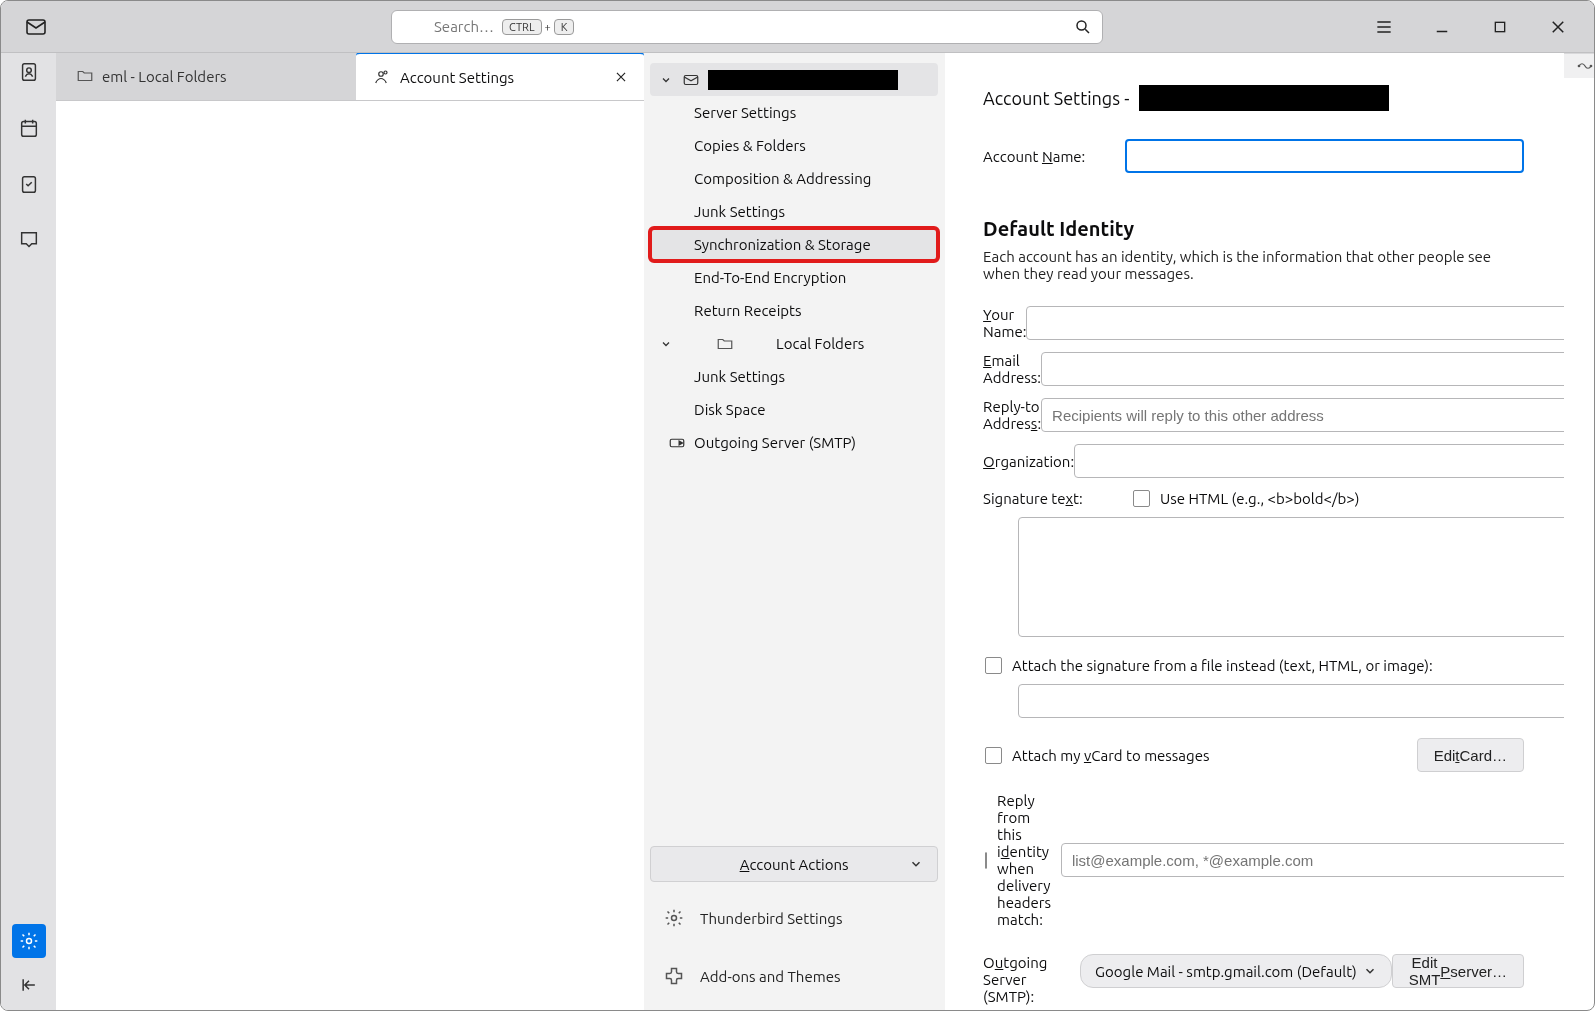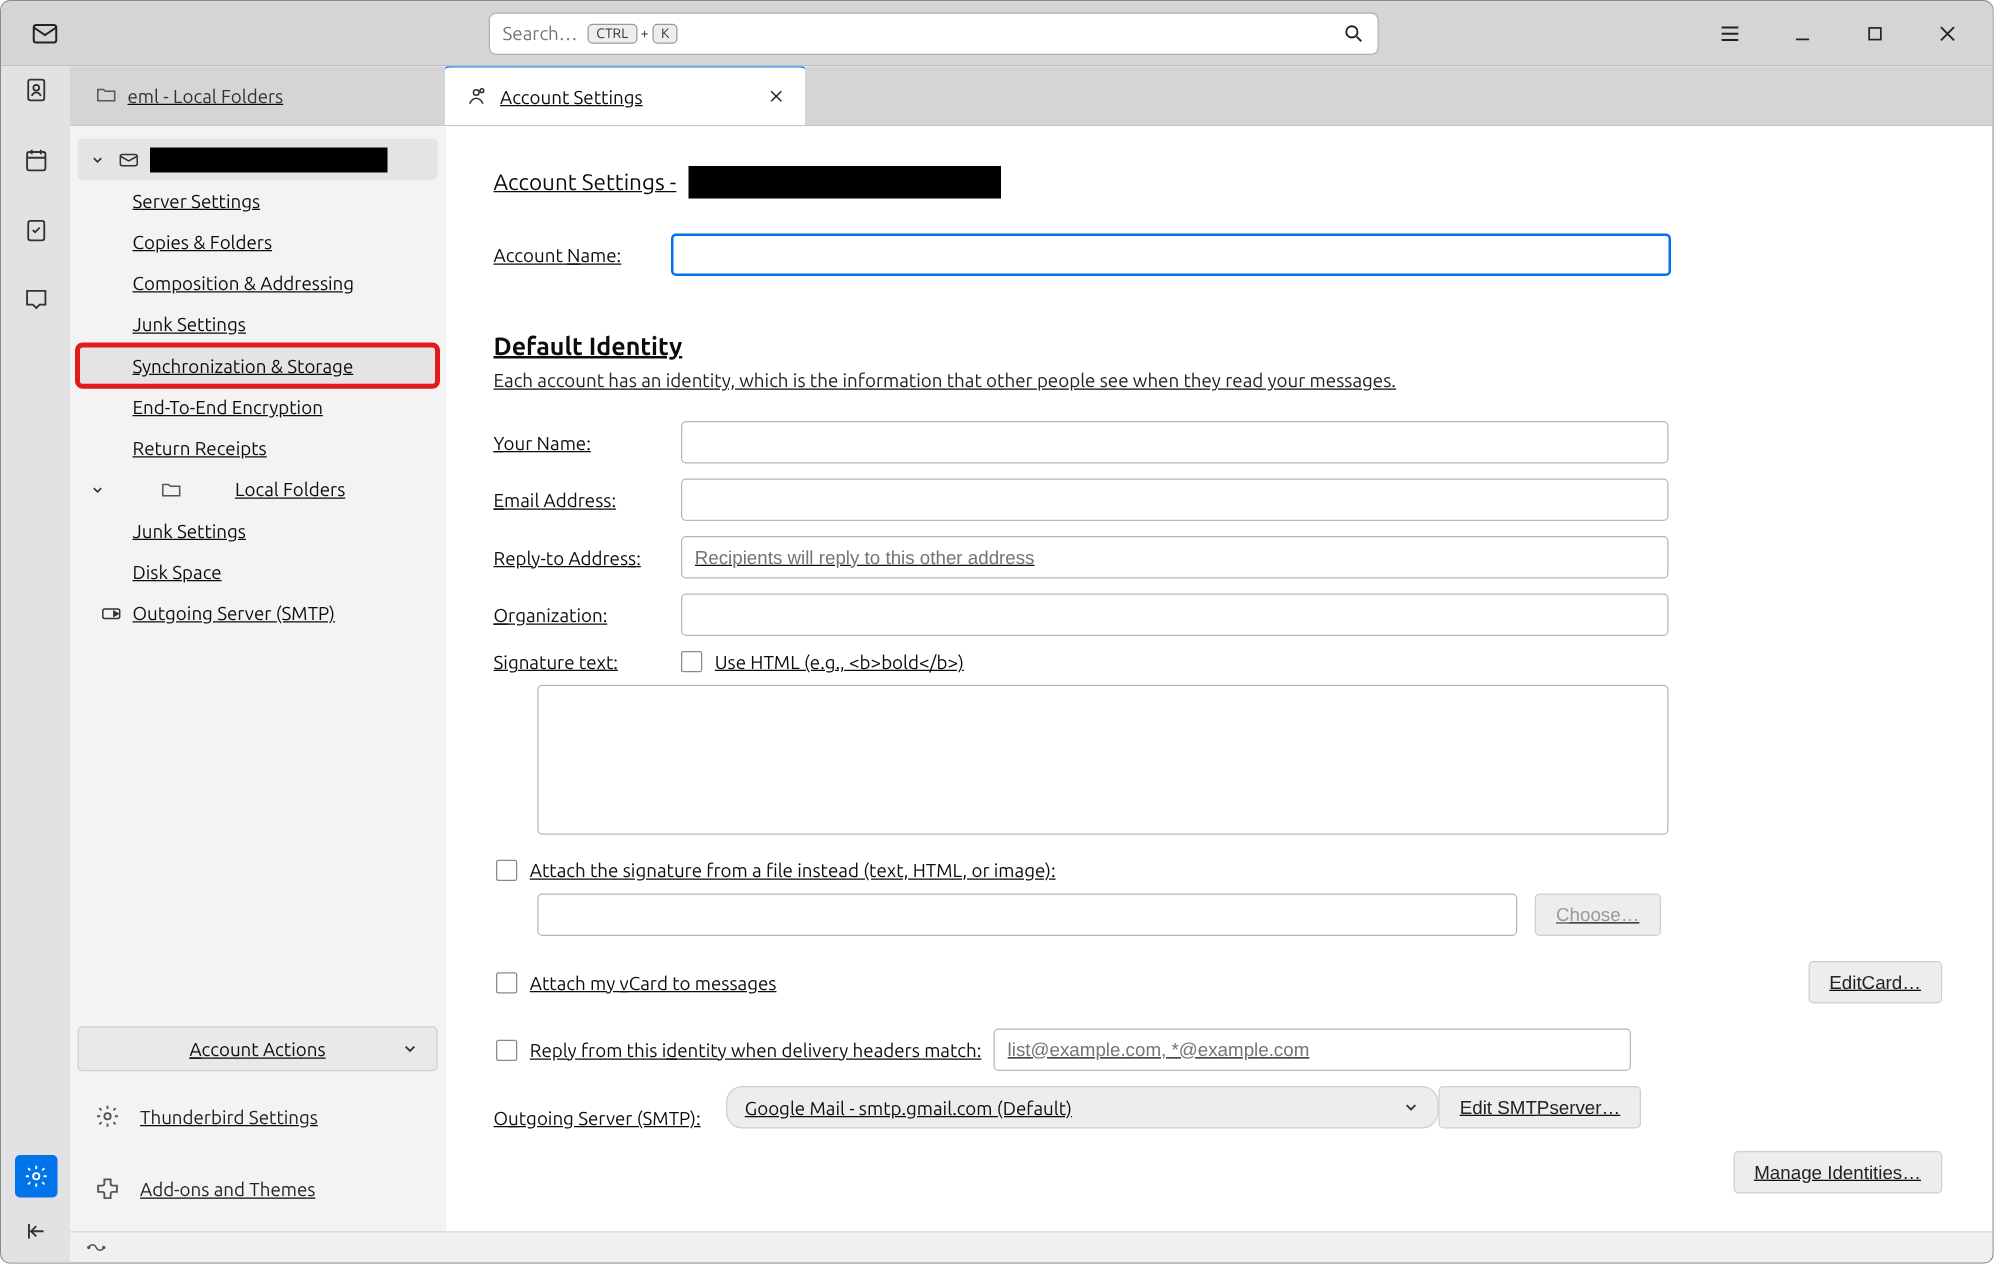--- a/index.html
+++ b/index.html
@@ -3,35 +3,35 @@
 <meta charset="utf-8">
 <style>
 * { box-sizing: border-box; margin: 0; padding: 0; }
 html, body { width: 1595px; height: 1011px; font-family: "Segoe UI", Ubuntu, sans-serif; font-size: 15px; color: #0c0c0d; overflow: hidden; background: #fff; }
 
 .frame { width: 1595px; height: 1011px; background: #fff; border: 1px solid #8a8a8a; border-radius: 8px; overflow: hidden; display: flex; flex-direction: column; }
 
 .titlebar { height: 52px; background: #d5d5d7; display: flex; align-items: center; padding: 0 10px; border-bottom: 1px solid #c0c0c2; }
 .titlebar-left { width: 50px; display:flex; justify-content:center; }
 .searchbar { margin-left: 330px; width: 712px; height: 34px; background: #fff; border: 1px solid #b0b0b2; border-radius: 6px; display: flex; align-items: center; padding: 0 10px; color: #777; }
-.searchbar .placeholder { flex: 0 0 auto; margin-right: 8px; }
+.searchbar .placeholder { flex: 0 0 auto; margin-right: 8px; margin-left: 32px; }
 .kbd { display:inline-block; border:1px solid #9a9a9a; border-radius:4px; padding:1px 6px; font-size:11px; background:#eee; color:#333; }
 .kbd.plus { border:none; background:none; padding:0 3px; }
 .searchbar-spacer { flex:1; }
 .winctrls { margin-left: auto; display: flex; gap: 34px; padding-right: 14px; }
 .winctrl { width: 24px; height: 24px; display:flex; align-items:center; justify-content:center; color:#333; }
 
 .body { flex:1; display:flex; overflow:hidden; }
 
 .iconrail { width: 55px; background: #e2e2e4; display:flex; flex-direction:column; align-items:center; padding-top:6px; gap:30px; }
 .iconrail .icon { width:26px; height:26px; display:flex; align-items:center; justify-content:center; color:#3a3a3c; }
 .iconrail-bottom { margin-top:auto; margin-bottom:12px; display:flex; flex-direction:column; align-items:center; gap:14px; }
 .iconrail .gear-active { background:#0074e8; color:#fff; width:34px; height:34px; border-radius:4px; }
 
-.main { flex:1; display:flex; flex-direction:column; overflow:hidden;text-decoration:underline; }
+.main { flex:1; display:flex; flex-direction:row; overflow:hidden; }
 
 .tabstrip { height: 48px; background: #d5d5d7; display:flex; align-items:flex-end; padding-left:0; border-bottom:1px solid #c8c8ca; }
 .tab-inactive { height:48px; display:flex; align-items:center; gap:8px; padding:0 20px 0 20px; color:#333; width: 300px; }
 .tab-active { height:48px; background:#fff; display:flex; align-items:center; gap:10px; padding:0 16px; border-top:2px solid #0074e8; border-radius: 4px 4px 0 0; position:relative; }
 .tab-active .close { margin-left:auto; padding-left:90px; }
 
 .workarea { flex:1; display:flex; overflow:hidden; background:#fff; }
 
 .sidebar { width:301px; background:#f3f3f3; border-right:1px solid #f3f3f3; display:flex; flex-direction:column; padding:6px 6px 12px 6px; }
 .tree { padding-top:4px; }
@@ -71,21 +71,21 @@
 
 .long-row { display:flex; align-items:center; margin-top:20px; }
 .long-row .chk { margin-left:2px; }
 .btn { height:34px; padding:0 16px; background:#ededef; border:1px solid #cfcfd1; border-radius:4px; font-size:15px; color:#222; display:inline-flex; align-items:center; }
 .btn.disabled { color:#999; }
 .btn.right { margin-left:auto; }
 
 .file-row { display:flex; align-items:center; margin-top:10px; gap:14px; }
 .file-row .input { width:784px; flex:none; margin-left:35px; }
 
-.smtp-row { display:flex; align-items:flex-end; margin-top:12px; }
+.smtp-row { display:flex; align-items:flex-start; margin-top:26px; }
 .smtp-row .lbl { width:186px; }
 .select { width:570px; height:34px; background:#ededef; border:1px solid #cfcfd1; border-radius:13px; display:flex; align-items:center; padding:0 14px; position:relative; }
 .select .chev-down { position:absolute; right:14px; }
 
 .manage-row { display:flex; justify-content:flex-end; margin-top:18px; }
 
 .statusbar { height:25px; background:#f0f0f1; border-top:1px solid #d8d8da; display:flex; align-items:center; padding-left:12px; }
 u.fake { text-decoration:underline; }
 
 svg { display:block; }

